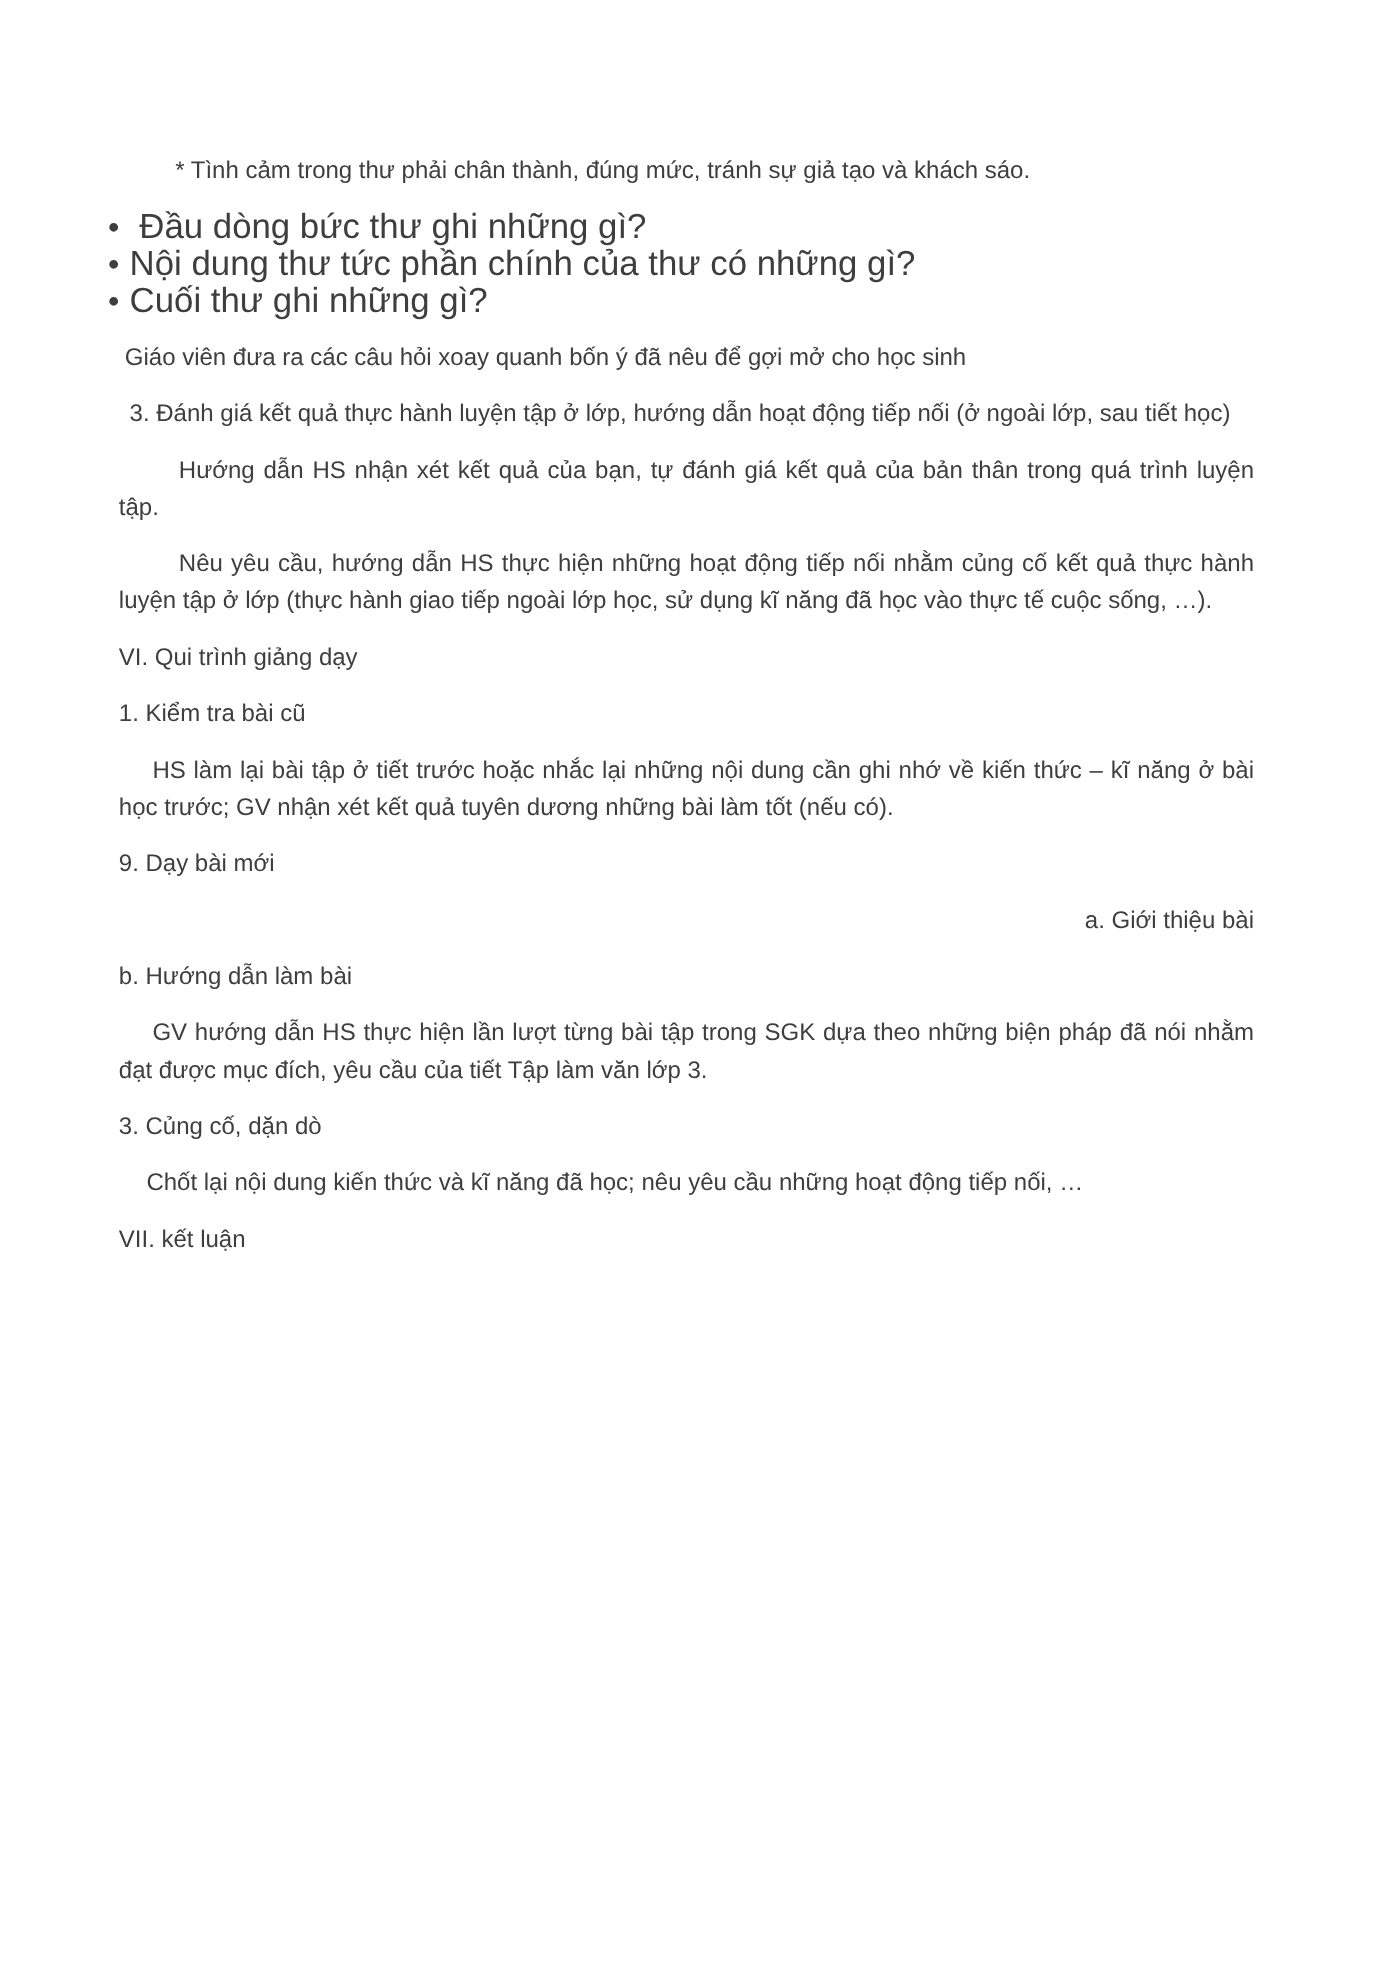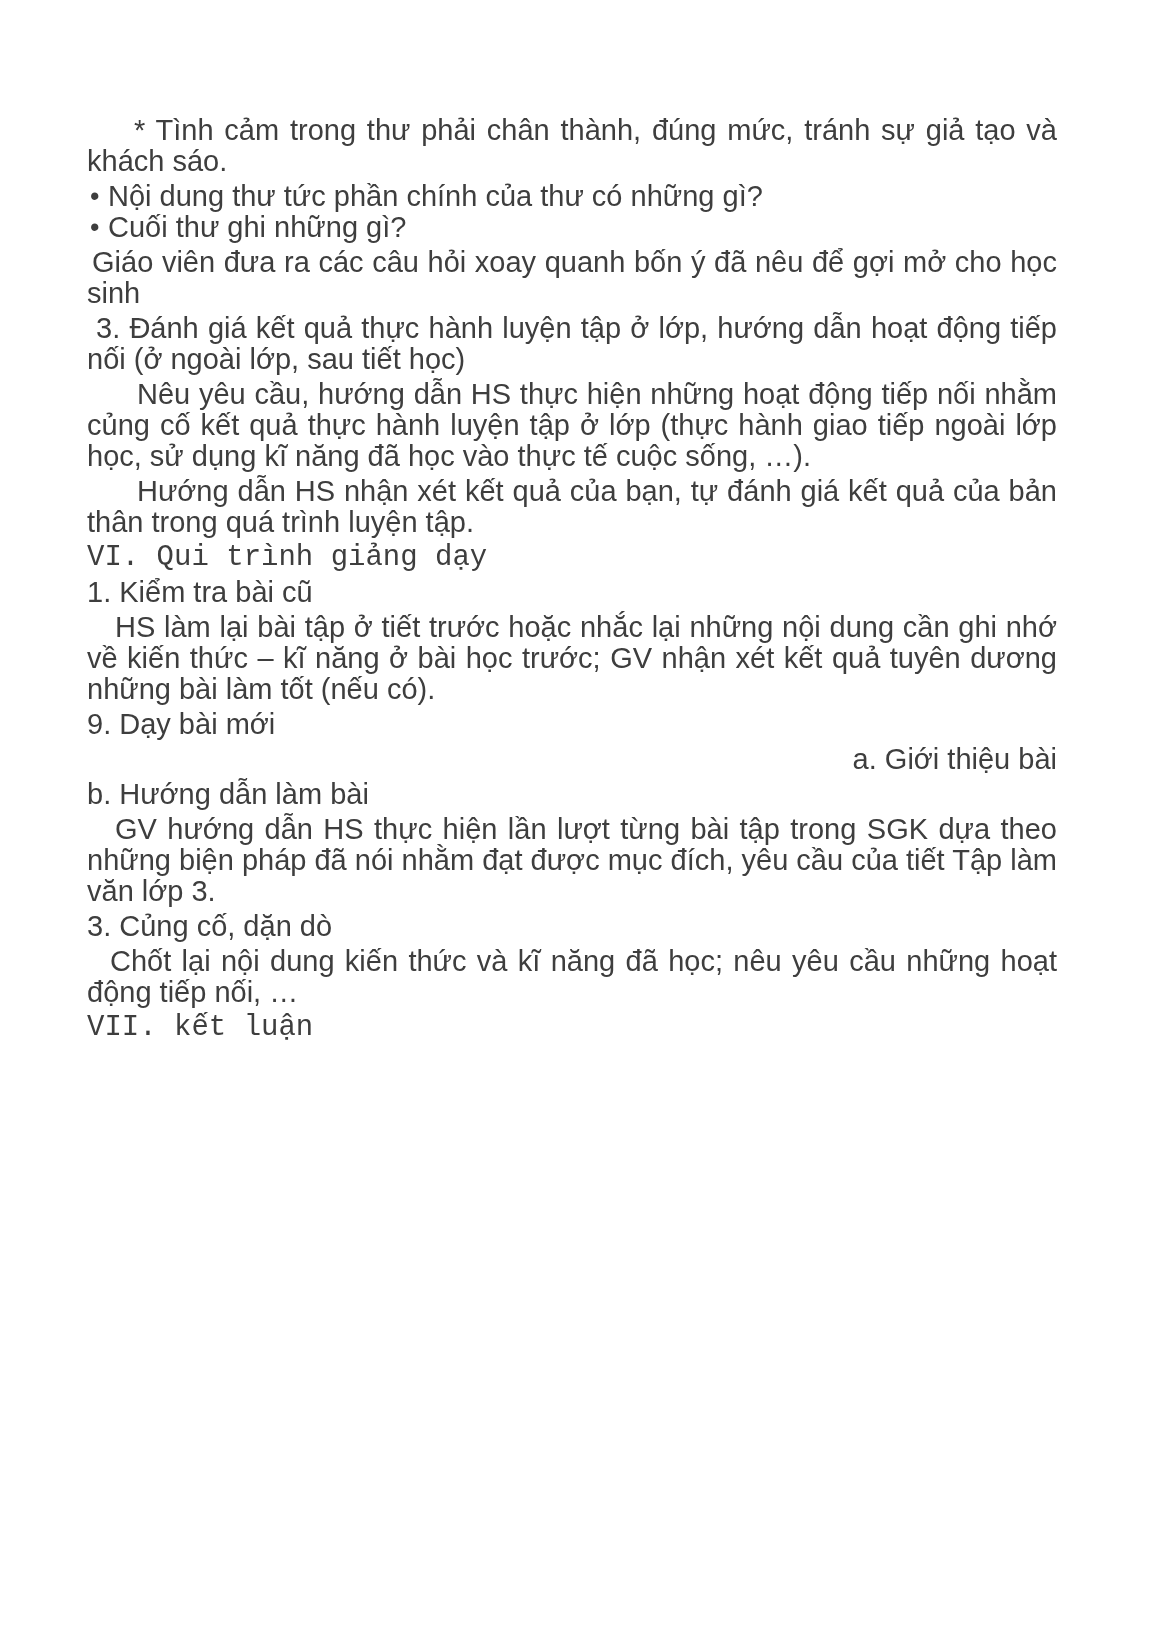--- a/index.html
+++ b/index.html
@@ -14,26 +14,26 @@
     box-sizing: border-box;
     background: #ffffff;
     padding: 111px 97px 0 83px;
     font-family: "Liberation Sans", sans-serif;
     font-size: 29px;
     line-height: 31px;
     color: #3e3e3e;
     overflow: hidden;
   }
   .page p, .page h2 {
-    margin: 4px;
+    margin: 16px;
     font-weight: normal;
-    font-size: 29px;
+    font-size: 20px;
     line-height: 31px;
   }
-  .bold { font-weight: bold; font-family: Liberation Mono, monospace; }
+  .bold { font-weight: bold; }
   .just { text-align: justify; }
 
   
   .ti47 { text-indent: 47px; }
   .ti50 { text-indent: 50px; }
   .ti28 { text-indent: 28px; }
   .ti23 { text-indent: 23px; }
   .ti9  { text-indent: 9px; }
   .ti5  { text-indent: 5px; }
 
@@ -80,31 +80,32 @@
 </style>
 </head>
 <body>
 
 <div class="page">
 
   <p class="just ti47 mb15">* Tình cảm trong thư phải chân thành, đúng mức, tránh sự giả tạo và khách sáo.</p>
 
 
   <ul class="bullets">
+    <li>&nbsp;Đầu dòng bức thư ghi những gì?</li>
     <li>Nội dung thư tức phần chính của thư có những gì?</li>
     <li>Cuối thư ghi những gì?</li>
   </ul>
 
   <p class="just ti5 mb0">Giáo viên đưa ra các câu hỏi xoay quanh bốn ý đã nêu để gợi mở cho học sinh</p>
 
   <p class="just ti9 mb15">3. Đánh giá kết quả thực hành luyện tập ở lớp, hướng dẫn hoạt động tiếp nối (ở ngoài lớp, sau tiết học)</p>
 
+  <p class="just ti50 mb18">Hướng dẫn HS nhận xét kết quả của bạn, tự đánh giá kết quả của bản thân trong quá trình luyện tập.</p>
+
   <p class="just ti50 mb56">Nêu yêu cầu, hướng dẫn HS thực hiện những hoạt động tiếp nối nhằm củng cố kết quả thực hành luyện tập ở lớp (thực hành giao tiếp ngoài lớp học, sử dụng kĩ năng đã học vào thực tế cuộc sống, …).</p>
-
-  <p class="just ti50 mb18">Hướng dẫn HS nhận xét kết quả của bạn, tự đánh giá kết quả của bản thân trong quá trình luyện tập.</p>
 
   <h2 class="bold ml29 mb16">VI. Qui trình giảng dạy</h2>
 
   <p class="ml42 mb18">1. Kiểm tra bài cũ</p>
 
   <p class="just ml24 ti28 mb60">HS làm lại bài tập ở tiết trước hoặc nhắc lại những nội dung cần ghi nhớ về kiến thức – kĩ năng ở bài học trước; GV nhận xét kết quả tuyên dương những bài làm tốt (nếu có).</p>
 
   <p class="ml40 mb14">9. Dạy bài mới</p>
 
   <p class="ml52 mb14">a. Giới thiệu bài</p>

